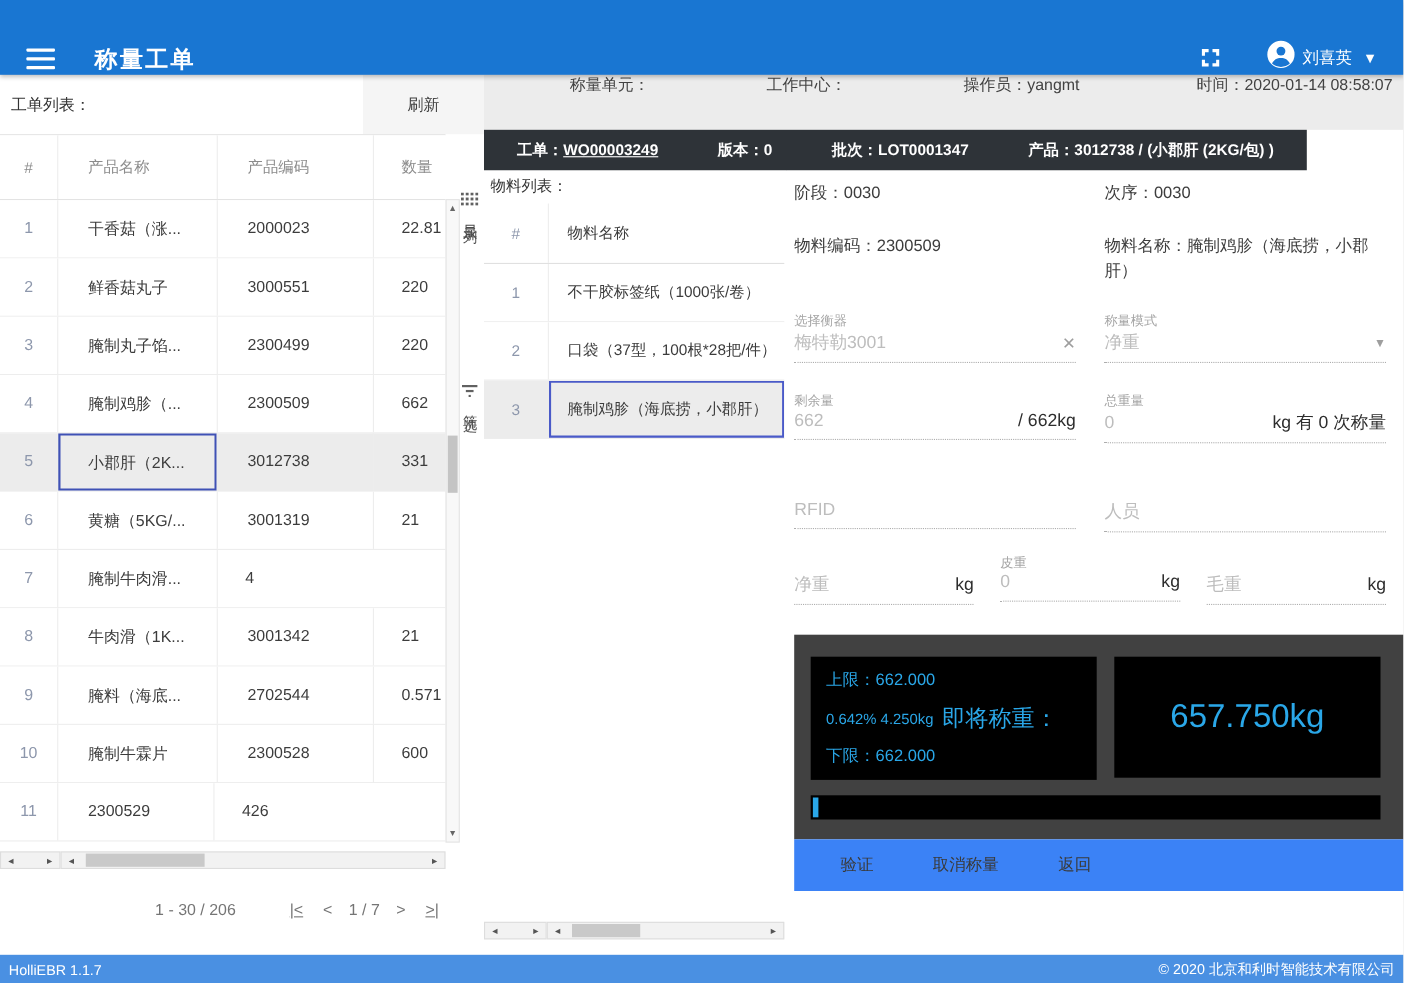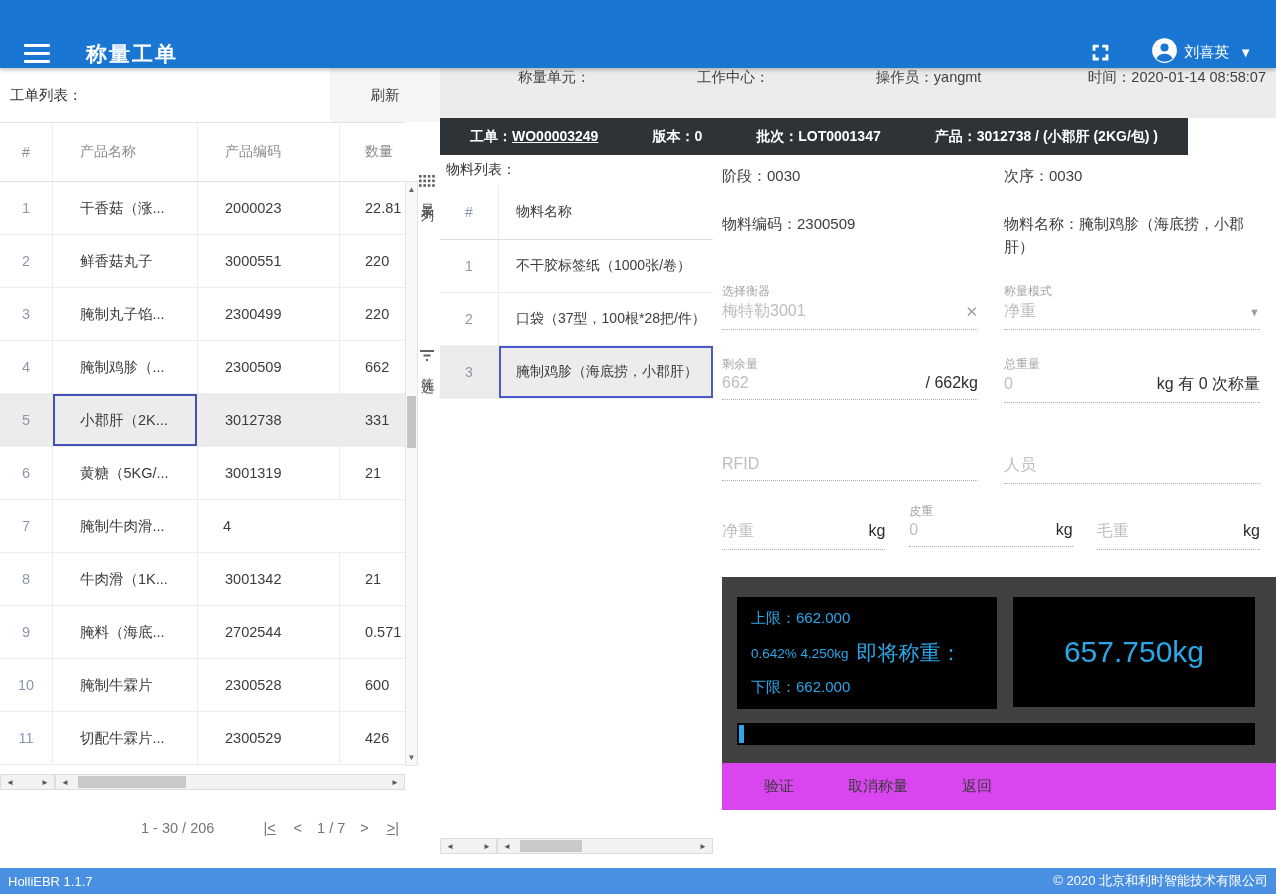--- a/index.html
+++ b/index.html
@@ -96,21 +96,21 @@
                padding:12px 14px; display:flex; flex-direction:column; justify-content:space-between; }
   .lb-line { font-size:15px; }
   .lb-mid { display:flex; align-items:center; }
   .lb-tol { font-size:13.5px; }
   .lb-action { font-size:21px; margin-left:8px; }
   .weight-box { position:absolute; left:291px; top:20px; width:242px; height:110px; background:#000;
                 display:flex; align-items:center; justify-content:center; color:#2aa7e8; font-size:30px; }
   .w-progress { position:absolute; left:15px; top:146px; width:518px; height:22px; background:#000; }
   .w-ind { position:absolute; left:2px; top:2px; bottom:2px; width:5px; background:#2aa7e8; }
 
-  .actions-bar { position:absolute; left:7px; top:608px; width:554px; height:47px; background:#d946ef;
+  .actions-bar { position:absolute; left:7px; top:608px; width:554px; height:47px; background:#3b82f6;
                  display:flex; align-items:center; padding-left:42px; gap:54px; }
   .act-btn { font-size:15px; color:#3a3a3a; cursor:pointer; }
 
   
   .footer { position:absolute; left:0; top:868px; width:1276px; height:26px; background:#4a90e2; color:#fff;
             display:flex; align-items:center; justify-content:space-between; padding:0 8px; font-size:13px; }
 </style>
 </head>
 <body>
 
@@ -210,21 +210,20 @@
         <div class="td c-qty">0.571</div>
       </div>
       <div class="ot-row">
         <div class="td c-idx">10</div>
         <div class="td c-name">腌制牛霖片</div>
         <div class="td c-code">2300528</div>
         <div class="td c-qty">600</div>
       </div>
       <div class="ot-row">
         <div class="td c-idx">11</div>
-        <div class="td c-name">切配牛霖片...</div>
         <div class="td c-code">2300529</div>
         <div class="td c-qty">426</div>
       </div>
     </div>
 
     <div class="vs">
       <div class="vs-arrow" style="top:3px">▲</div>
       <div class="vs-thumb"></div>
       <div class="vs-arrow" style="bottom:3px">▼</div>
     </div>

